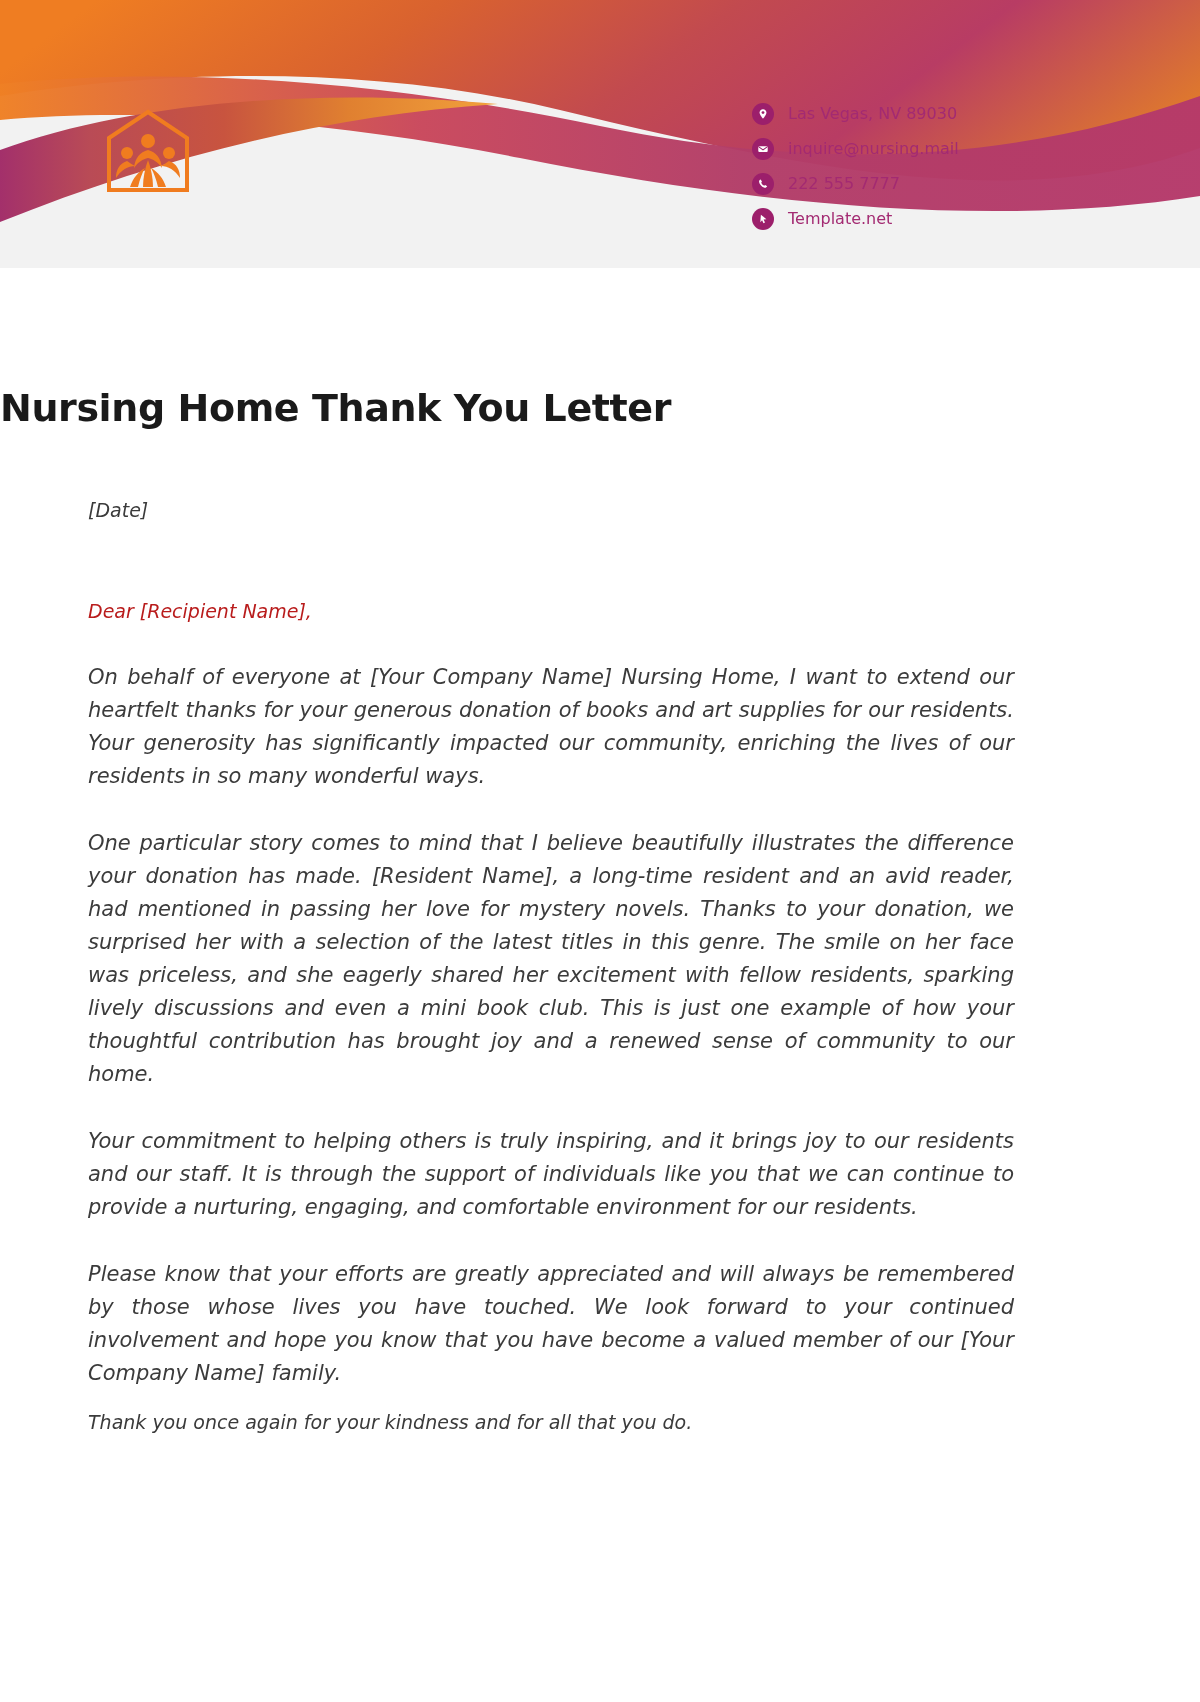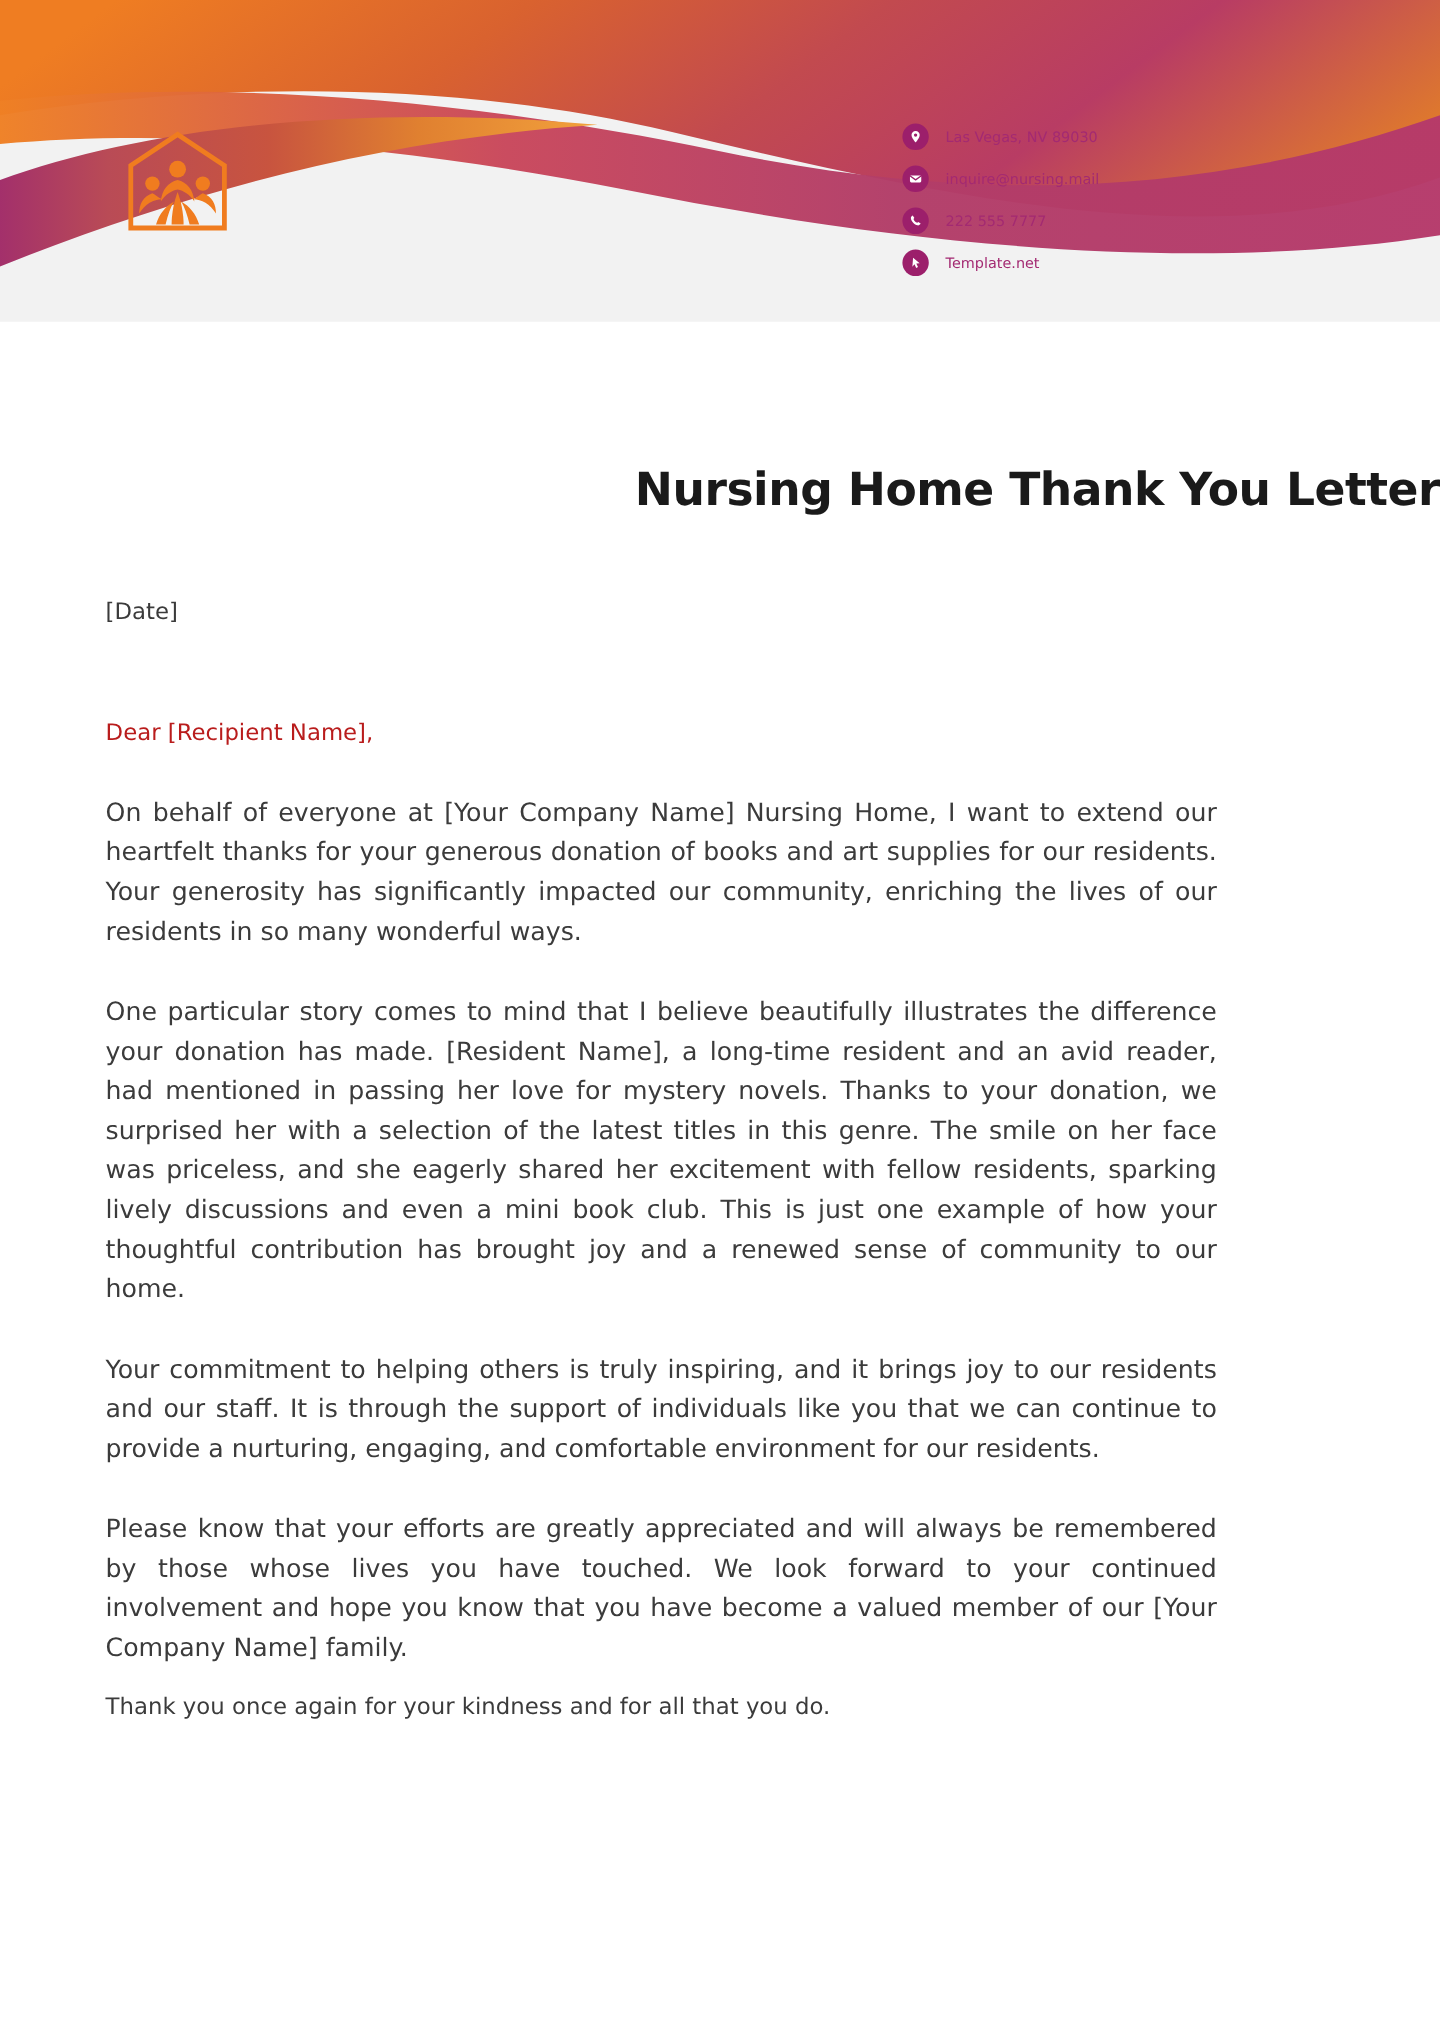--- a/index.html
+++ b/index.html
@@ -121,44 +121,45 @@
     background: #9c1f6b;
     display: flex;
     align-items: center;
     justify-content: center;
     flex: 0 0 auto;
   }
   .contact-icon svg { display: block; }
   .contact-text {
     margin-left: 14px;
     font-family: "DejaVu Sans", sans-serif;
-    font-size: 12px;
+    font-size: 16px;
     color: #a32a72;
     white-space: nowrap;
   }
 
   
   .doc-title {
     position: absolute;
     top: 386px;
     left: 0;
     width: 1200px;
-    text-align: right;
+    text-align: left;
     font-family: "DejaVu Sans", sans-serif;
     font-size: 38px;
     font-weight: bold;
     color: #1a1a1a;
     letter-spacing: -0.4px;
   }
 
   .content {
     position: absolute;
     top: 494px;
     left: 88px;
     width: 926px;
+    font-style: italic;
   }
 
   .addr-line {
     font-family: "DejaVu Sans", sans-serif;
     font-size: 19px;
     line-height: 33px;
     color: #3b3b3b;
   }
 
   .salutation {

